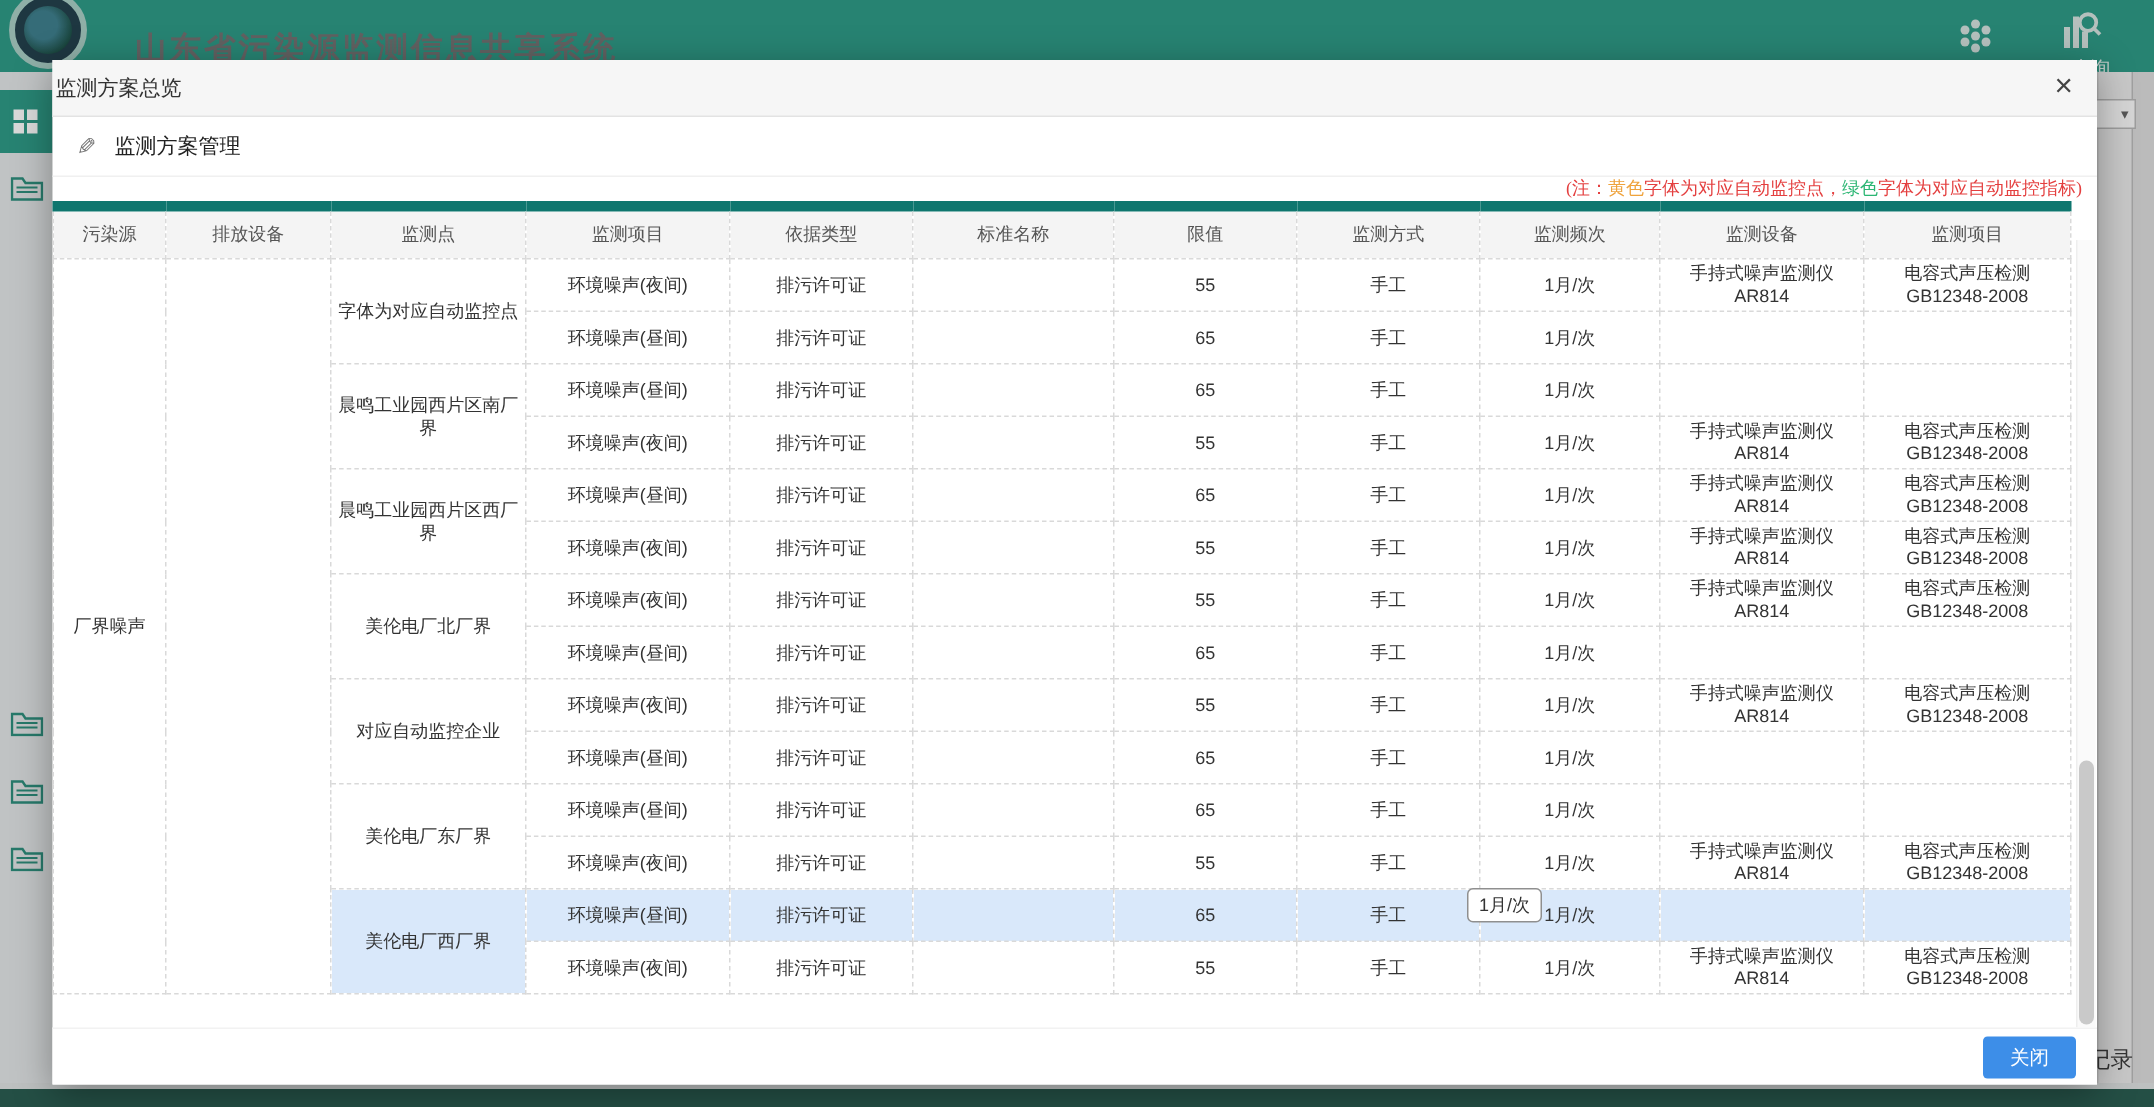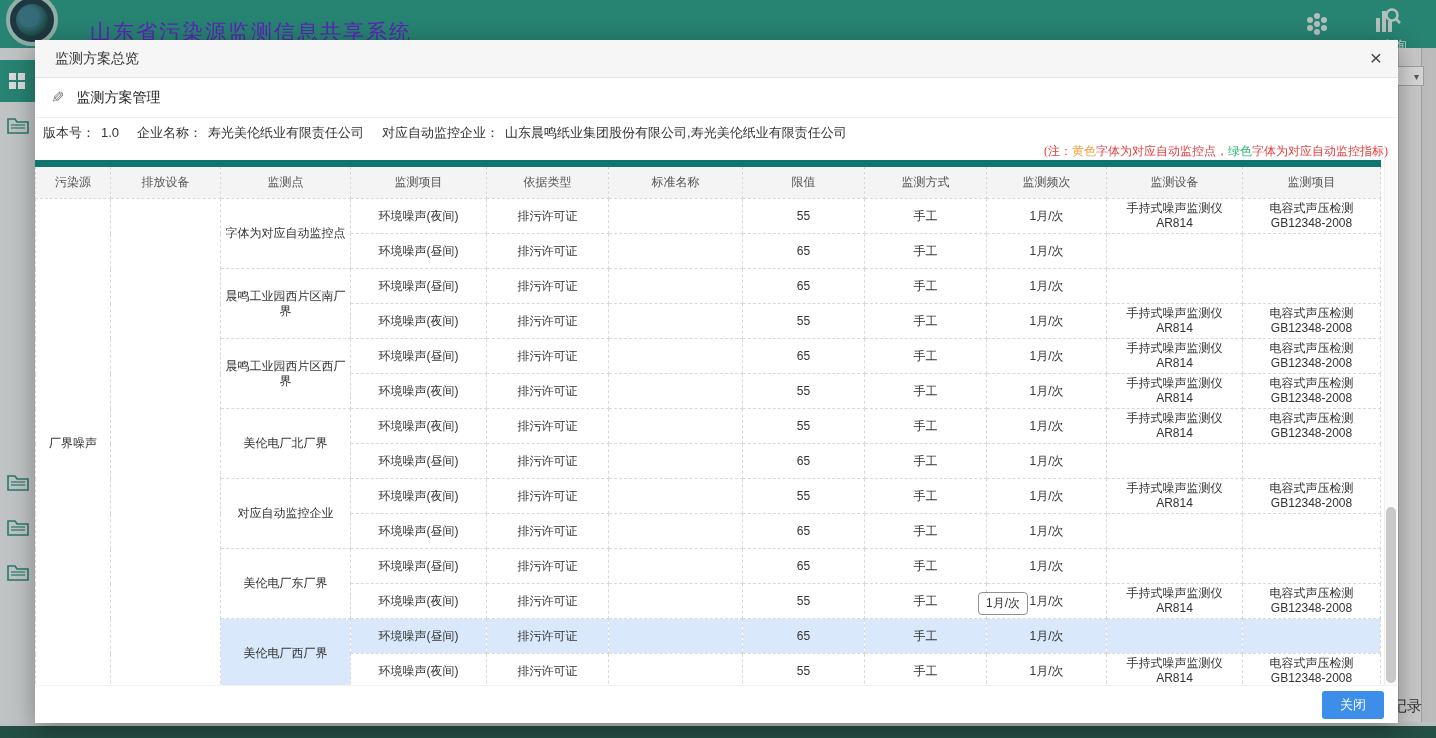--- a/index.html
+++ b/index.html
@@ -6,21 +6,21 @@
   body{
     position:relative;width:1436px;height:738px;overflow:hidden;
     font-family:"Liberation Sans","DejaVu Sans",sans-serif;
     background:#f0f0f0;
   }
   
   .app-header{position:absolute;top:0;left:0;width:1436px;height:48px;background:#2e9a87;}
   .logo{position:absolute;left:6px;top:-6px;width:52px;height:52px;border-radius:50%;
     background:#24414d;border:4px solid #a8cec5;box-sizing:border-box;z-index:1;}
   .logo-inner{position:absolute;inset:6px;border-radius:50%;background:radial-gradient(circle at 40% 40%, #3f7f8d 0 35%, #1d4f45 75%);}
-  .app-title{position:absolute;left:90px;top:18px;font-size:21px;font-weight:normal;color:#6d28d9;letter-spacing:2px;}
+  .app-title{position:absolute;left:90px;top:18px;font-size:21px;font-weight:bold;color:#737373;letter-spacing:2px;}
   .hdr-icon{position:absolute;top:9px;}
   .hdr-icon.dots{left:1303px;}
   .hdr-icon.stats{left:1372px;top:6px;}
   .hdr-label{position:absolute;left:1381px;top:37px;font-size:13px;color:#dfeeea;}
   .sidebar{position:absolute;top:48px;left:0;width:35px;height:680px;background:#e2e6e7;}
   .sidebar-active{position:absolute;top:12px;left:0;width:35px;height:42px;background:#2e9a87;}
   .grid-icon{position:absolute;top:13px;left:9px;width:16px;height:16px;}
   .grid-icon span{position:absolute;width:7px;height:7px;background:#fff;}
   .grid-icon span:nth-child(2){left:9px;}
   .grid-icon span:nth-child(3){top:9px;}
@@ -35,21 +35,21 @@
   .bottom-gap{position:absolute;bottom:12px;left:0;width:1436px;height:4px;background:#dfe2e2;}
   .bottom-bar{position:absolute;bottom:0;left:0;width:1436px;height:12px;background:#2b5d52;}
   .bottom-logo{position:absolute;left:1070px;top:711px;width:44px;height:44px;border-radius:50%;
     background:#143832;border:3px solid #3a7d6e;box-sizing:border-box;}
   
   .overlay{position:absolute;inset:0;background:rgba(0,0,0,0.15);z-index:10;}
   
   .modal{position:absolute;left:35px;top:40px;width:1363px;height:683px;background:#fff;z-index:20;
     box-shadow:0 6px 24px rgba(0,0,0,0.35);}
   .modal-header{height:38px;background:#f6f6f6;border-bottom:1px solid #e3e3e3;box-sizing:border-box;position:relative;}
-  .modal-title{line-height:37px;padding-left:20px;font-size:14px;color:#333;}
+  .modal-title{line-height:37px;padding-left:2px;font-size:14px;color:#333;}
   .modal-close{position:absolute;right:16px;top:6px;font-size:21px;color:#444;cursor:pointer;line-height:24px;}
   .section-bar{height:40px;border-bottom:1px solid #f0f0f0;box-sizing:border-box;display:flex;align-items:center;padding-left:16px;}
   .pen-icon{font-size:16px;color:#777;transform:scaleX(-1);display:inline-block;}
   .section-title{margin-left:12px;font-size:14px;font-weight:normal;color:#222;}
   .info-row{height:26px;box-sizing:border-box;padding:6px 0 0 8px;font-size:13px;color:#333;white-space:nowrap;}
   .info-row span{margin-right:6px;}
   .info-row .gap{margin-right:18px;}
   .note-row{height:16px;text-align:right;padding-right:10px;font-size:12px;line-height:14px;font-family:Liberation Serif, serif;}
   .nred{color:#e43f3f;} .nyellow{color:#efa33c;} .ngreen{color:#2bb673;}
   
@@ -156,23 +156,20 @@
 <div class="overlay"></div>
 
 <div class="modal">
   <div class="modal-header">
     <div class="modal-title">监测方案总览</div>
     <div class="modal-close">×</div>
   </div>
   <div class="section-bar">
     <span class="pen-icon">✎</span>
     <span class="section-title">监测方案管理</span>
-  </div>
-  <div class="info-row">
-    <span>版本号：</span><span class="gap">1.0</span><span>企业名称：</span><span class="gap">寿光美伦纸业有限责任公司</span><span>对应自动监控企业：</span><span>山东晨鸣纸业集团股份有限公司,寿光美伦纸业有限责任公司</span>
   </div>
   <div class="note-row">
     <span class="nred">(注：</span><span class="nyellow">黄色</span><span class="nred">字体为对应自动监控点，</span><span class="ngreen">绿色</span><span class="nred">字体为对应自动监控指标)</span>
   </div>
   <table class="plan">
     <colgroup id="plan-cols">
         <col style="width:75px">
         <col style="width:110px">
         <col style="width:130px">
         <col style="width:136px">

